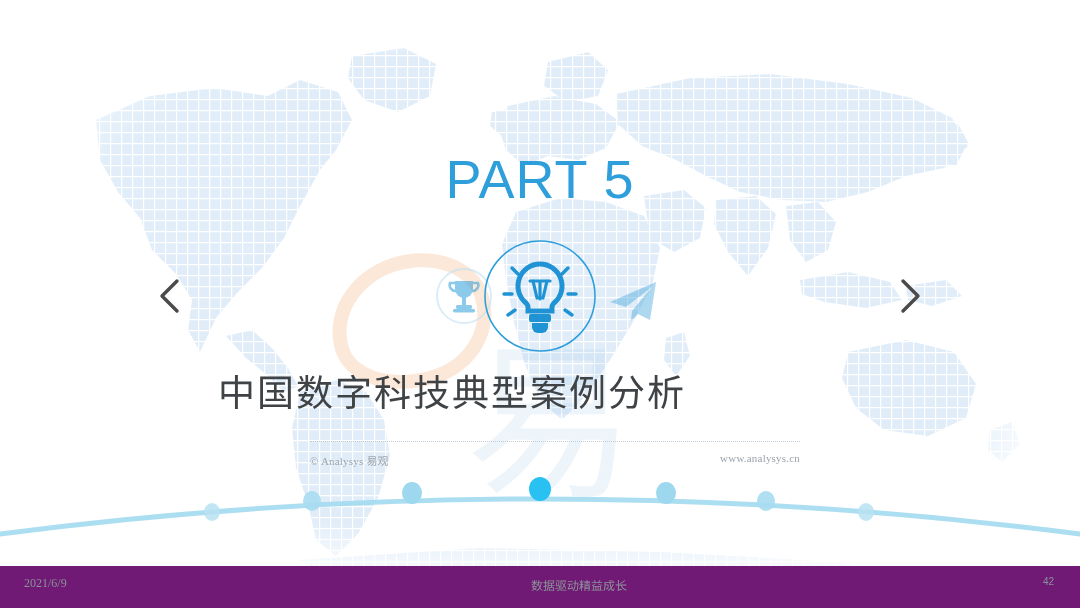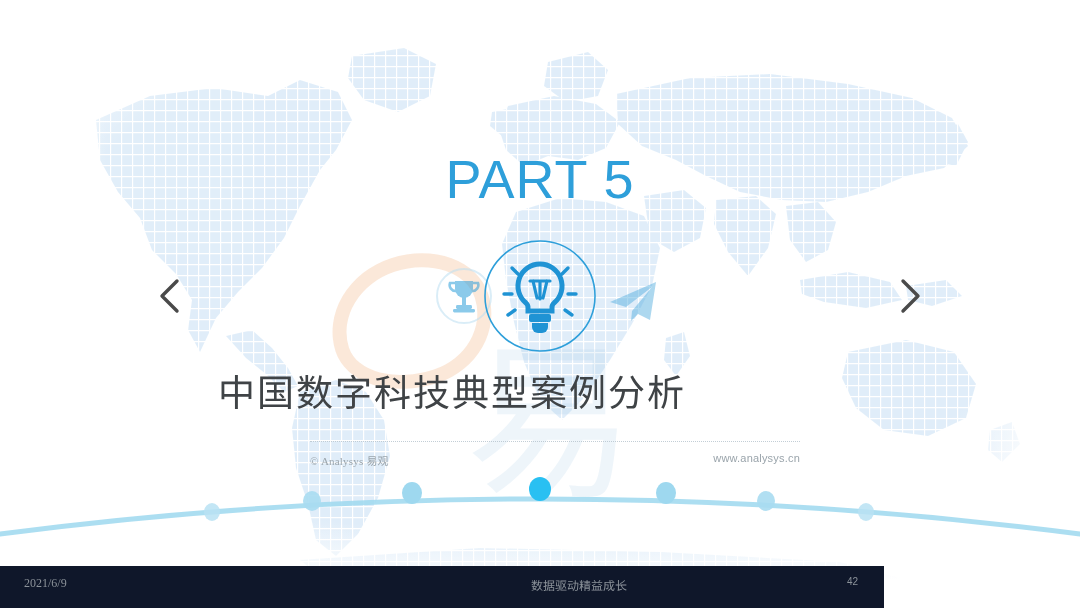--- a/index.html
+++ b/index.html
@@ -122,21 +122,21 @@
     color:#9aa4ab;
     letter-spacing:.2px;
     font-family:Liberation Serif, serif;
   }
   .credit-right{
     position:absolute;
     right:280px;top:452px;
     font-size:11px;
     color:#9aa4ab;
     letter-spacing:.2px;
-    font-family:Liberation Sans, sans-serif;
+    font-family:Liberation Serif, serif;
     margin-left:41px;
   }
 
   
   .arc-wrap{
     position:absolute;
     left:0;top:462px;
     width:1080px;height:80px;
     pointer-events:none;
   }
@@ -150,22 +150,22 @@
     display:flex;align-items:center;justify-content:center;
     cursor:pointer;
   }
   .nav-prev{left:146px;}
   .nav-next{left:886px;}
 
   
   .footer{
     position:absolute;
     left:0;top:566px;
-    width:884px;height:42px;
-    background:#0f172a;
+    width:1080px;height:42px;
+    background:#701a75;
   }
   .footer-date{
     position:absolute;left:24px;top:10px;
     font-size:12px;color:#8b9299;
     font-family:"Liberation Serif",serif;
   }
   .footer-center{
     position:absolute;left:0;top:10px;width:1080px;
     text-align:center;
     font-size:12px;color:#8b9299;

